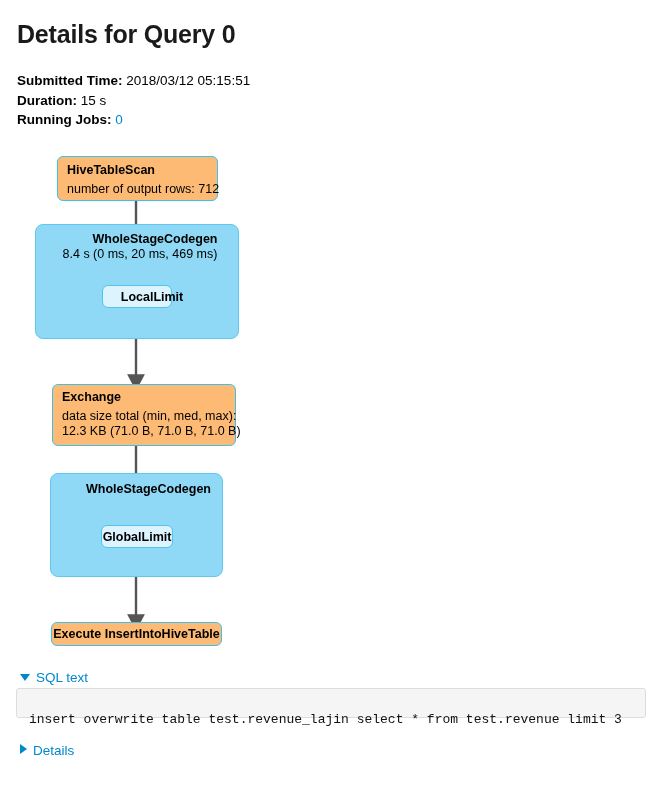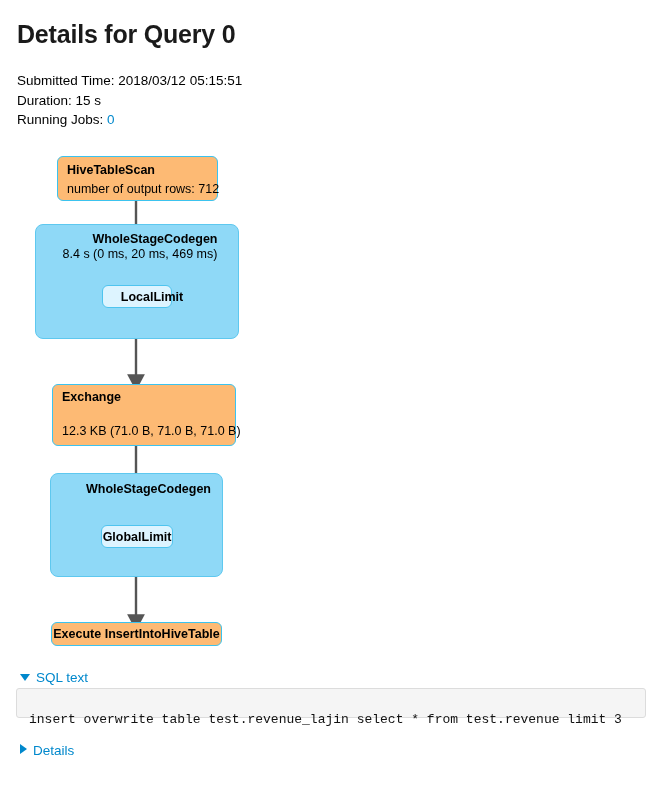--- a/index.html
+++ b/index.html
@@ -22,21 +22,21 @@
     letter-spacing: -0.2px;
     color: #1a1a1a;
   }
   .meta {
     position: absolute;
     left: 17px; top: 71px;
     font-size: 13.5px;
     line-height: 19.5px;
   }
   .meta-row { white-space: nowrap; }
-  .meta-label { font-weight: normal; }
+  .meta-label { font-weight: bold; }
   .meta-value { font-weight: normal; }
   .link { color: #0088cc; text-decoration: none; cursor: pointer; }
 
   
   .graph { position: absolute; left: 0; top: 0; width: 661px; height: 660px; }
   .graph svg { position: absolute; left: 0; top: 0; }
 
   .node {
     position: absolute;
     background: #fdba74;
@@ -205,21 +205,21 @@
     <div class="cluster" id="cluster-codegen-top" style="left:35px; top:224px; width:204px; height:115px;">
       <span class="cluster-title" style="top:7px; padding-left:36px;">WholeStageCodegen</span>
       <span class="cluster-sub" style="top:22px; padding-left:6px;">8.4 s (0 ms, 20 ms, 469 ms)</span>
     </div>
     <div class="inner-node" id="node-locallimit" style="left:102px; top:285px; width:70px; height:23px;padding-left:30px;">
       <span>LocalLimit</span>
     </div>
 
     <div class="node" id="node-exchange" style="left:52px; top:384px; width:184px; height:62px;">
       <span class="node-title">Exchange</span>
-      <span class="node-metric"><br><span>12.3 KB (71.0 B, 71.0 B, 71.0 B)</span></span>
+      <span class="node-metric"><span>data size total (min, med, max):</span><br><span>12.3 KB (71.0 B, 71.0 B, 71.0 B)</span></span>
     </div>
 
     <div class="cluster" id="cluster-codegen-bottom" style="left:50px; top:473px; width:173px; height:104px;">
       <span class="cluster-title" style="top:8px; padding-left:24px;">WholeStageCodegen</span>
     </div>
     <div class="inner-node" id="node-globallimit" style="left:101px; top:525px; width:72px; height:23px;">
       <span>GlobalLimit</span>
     </div>
 
     <div class="node" id="node-execute" style="left:51px; top:622px; width:171px; height:24px;">

